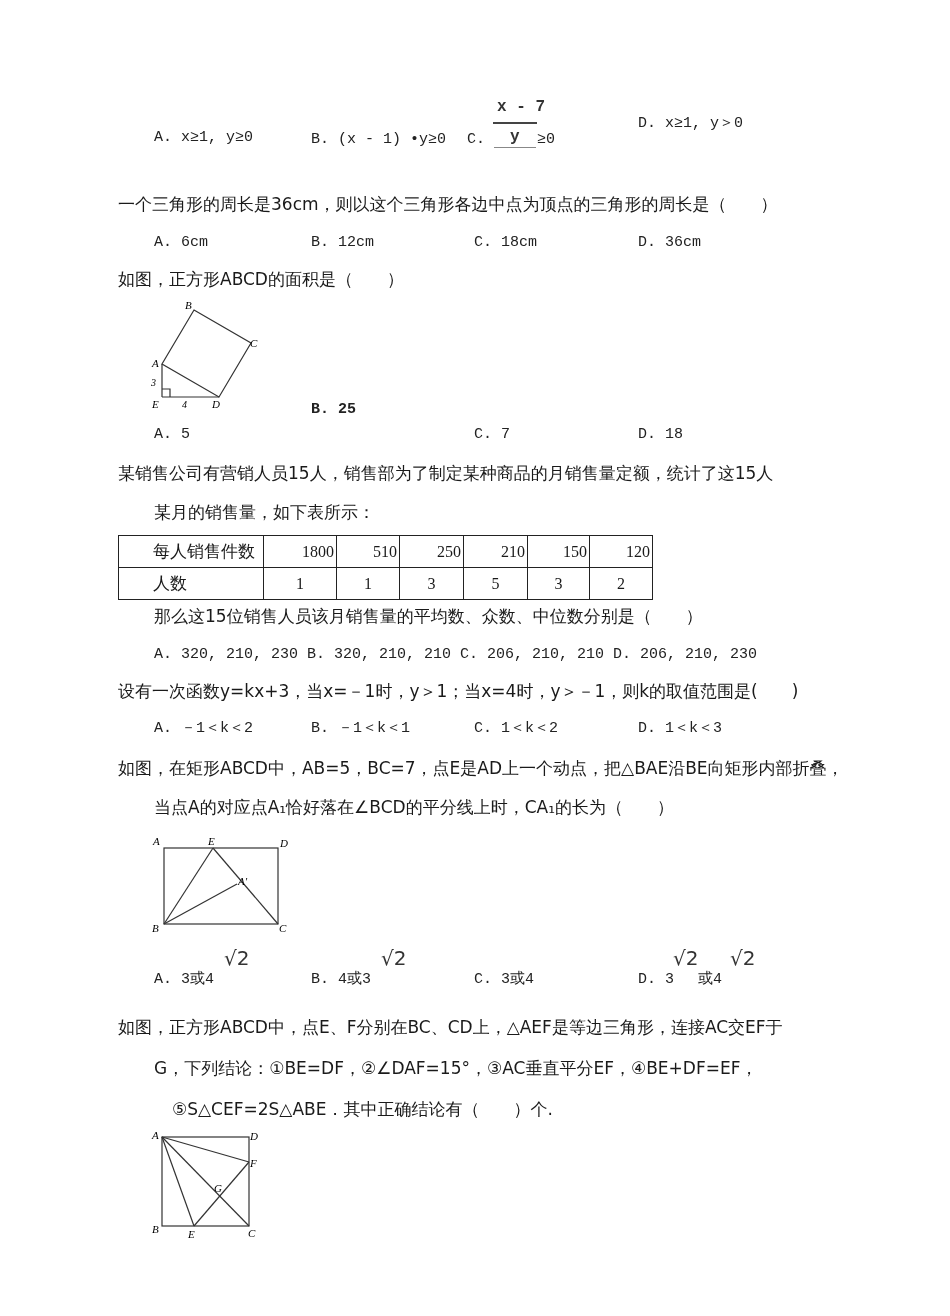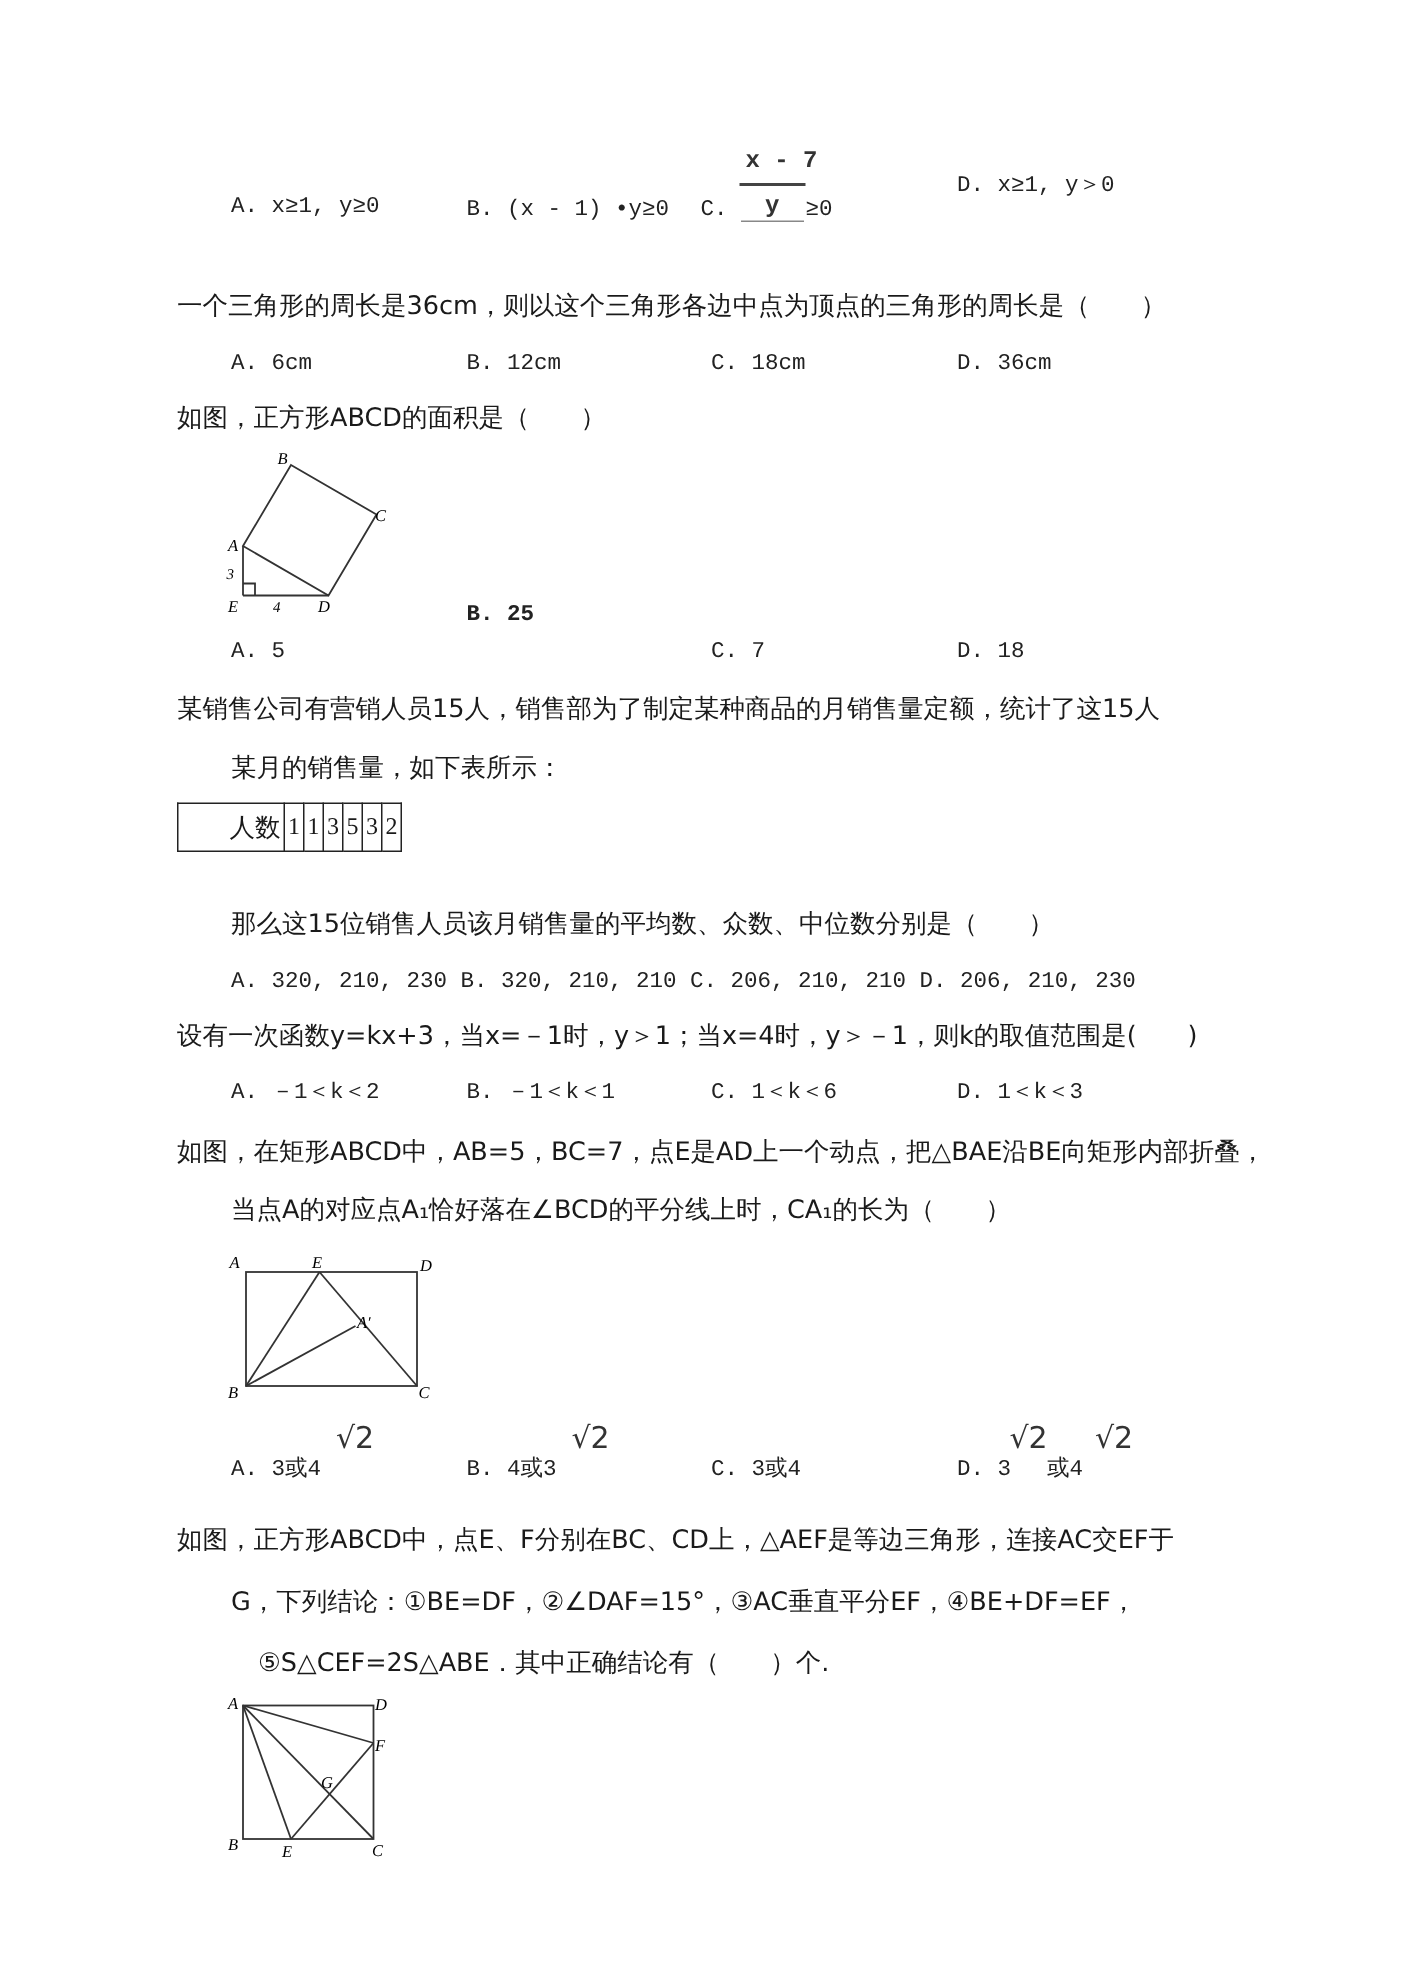--- a/index.html
+++ b/index.html
@@ -57,39 +57,48 @@
 <div class="abs opt" style="left:154px;top:425px;">A. 5</div>
 <div class="abs opt" style="left:311px;top:400px;font-weight:bold;">B. 25</div>
 <div class="abs opt" style="left:474px;top:425px;">C. 7</div>
 <div class="abs opt" style="left:638px;top:425px;">D. 18</div>
 
 <div class="abs q" style="left:118px;top:462px;">某销售公司有营销人员15人，销售部为了制定某种商品的月销售量定额，统计了这15人</div>
 <div class="abs q" style="left:154px;top:501px;">某月的销售量，如下表所示：</div>
 
 <table class="sales">
   <tbody>
+      <tr>
+    <td class="head" style="width:108px;">每人销售件数</td>
+    <td class="num-r" style="width:68px;">1800</td>
+    <td class="num-r" style="width:58px;">510</td>
+    <td class="num-r" style="width:59px;">250</td>
+    <td class="num-r" style="width:59px;">210</td>
+    <td class="num-r" style="width:57px;">150</td>
+    <td class="num-r" style="width:58px;">120</td>
+  </tr>
   <tr>
     <td class="head">人数</td>
     <td class="num-c">1</td>
     <td class="num-c">1</td>
     <td class="num-c">3</td>
     <td class="num-c">5</td>
     <td class="num-c">3</td>
     <td class="num-c">2</td>
   </tr>
 </tbody>
   </table>
 
 <div class="abs q" style="left:154px;top:605px;">那么这15位销售人员该月销售量的平均数、众数、中位数分别是（　　）</div>
 <div class="abs opt" style="left:154px;top:645px;">A. 320, 210, 230 B. 320, 210, 210 C. 206, 210, 210 D. 206, 210, 230</div>
 
 <div class="abs q" style="left:118px;top:680px;">设有一次函数y=kx+3，当x=－1时，y＞1；当x=4时，y＞－1，则k的取值范围是(　　)</div>
 <div class="abs opt" style="left:154px;top:719px;">A. －1＜k＜2</div>
 <div class="abs opt" style="left:311px;top:719px;">B. －1＜k＜1</div>
-<div class="abs opt" style="left:474px;top:719px;">C. 1＜k＜6</div>
+<div class="abs opt" style="left:474px;top:719px;">C. 1＜k＜2</div>
 <div class="abs opt" style="left:638px;top:719px;">D. 1＜k＜3</div>
 
 <div class="abs q" style="left:118px;top:757px;">如图，在矩形ABCD中，AB=5，BC=7，点E是AD上一个动点，把△BAE沿BE向矩形内部折叠，</div>
 <div class="abs q" style="left:154px;top:796px;">当点A的对应点A₁恰好落在∠BCD的平分线上时，CA₁的长为（　　）</div>
 <svg class="abs" style="left:140px;top:828px;" width="160" height="110">
   <g stroke="#333" stroke-width="1.2" fill="none">
     <rect x="24" y="20" width="114" height="76"></rect>
     <line x1="24" y1="96" x2="73" y2="20"></line>
     <line x1="73" y1="20" x2="138" y2="96"></line>
     <line x1="24" y1="96" x2="97" y2="56"></line>

